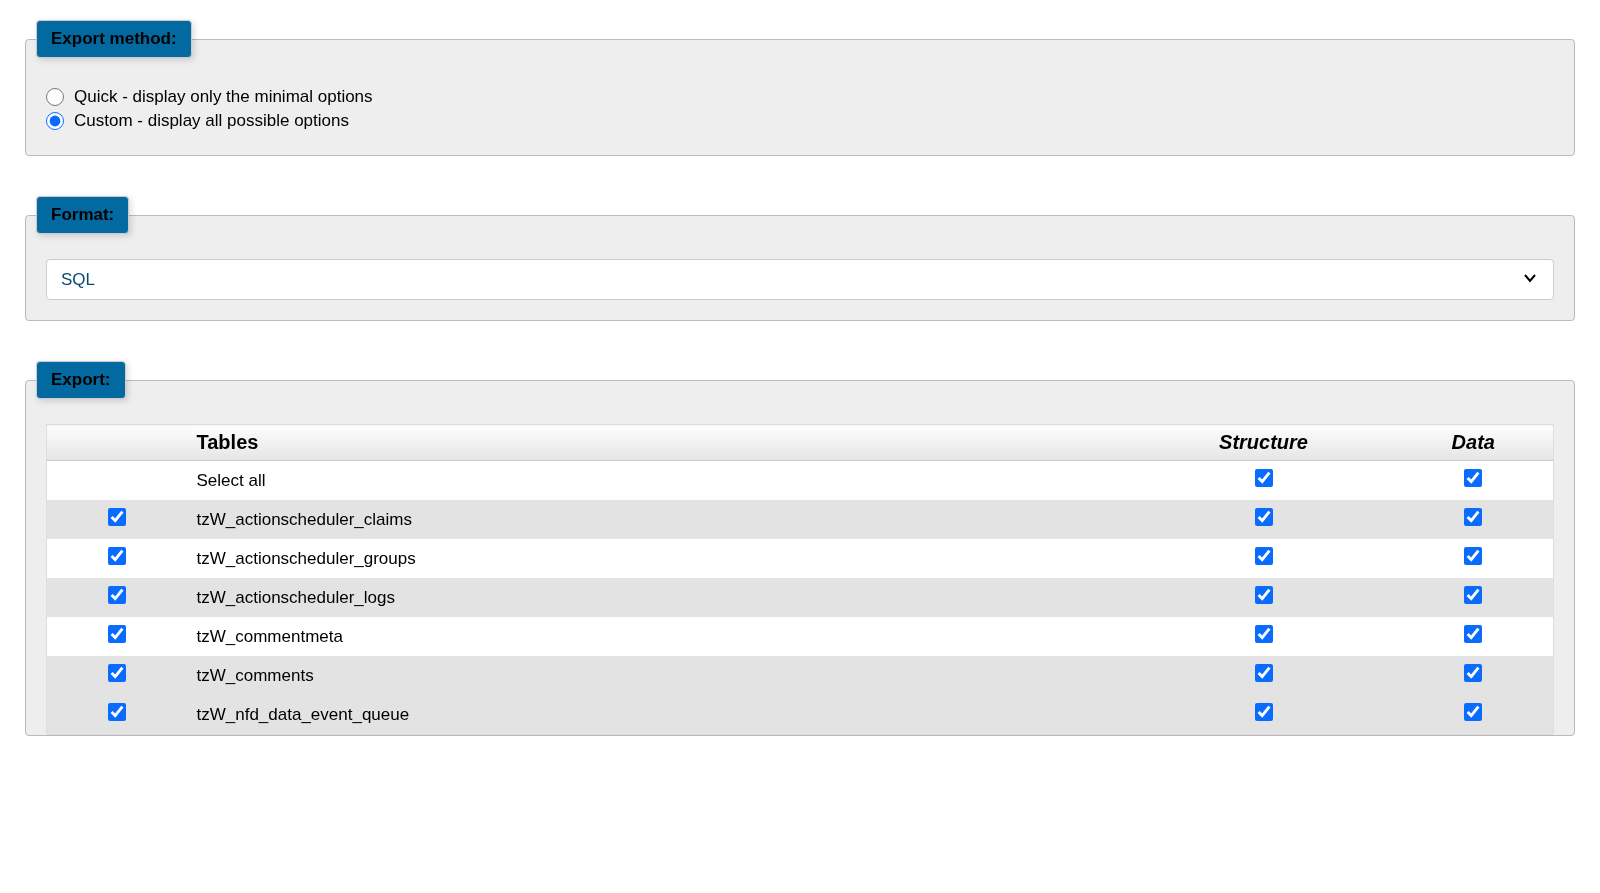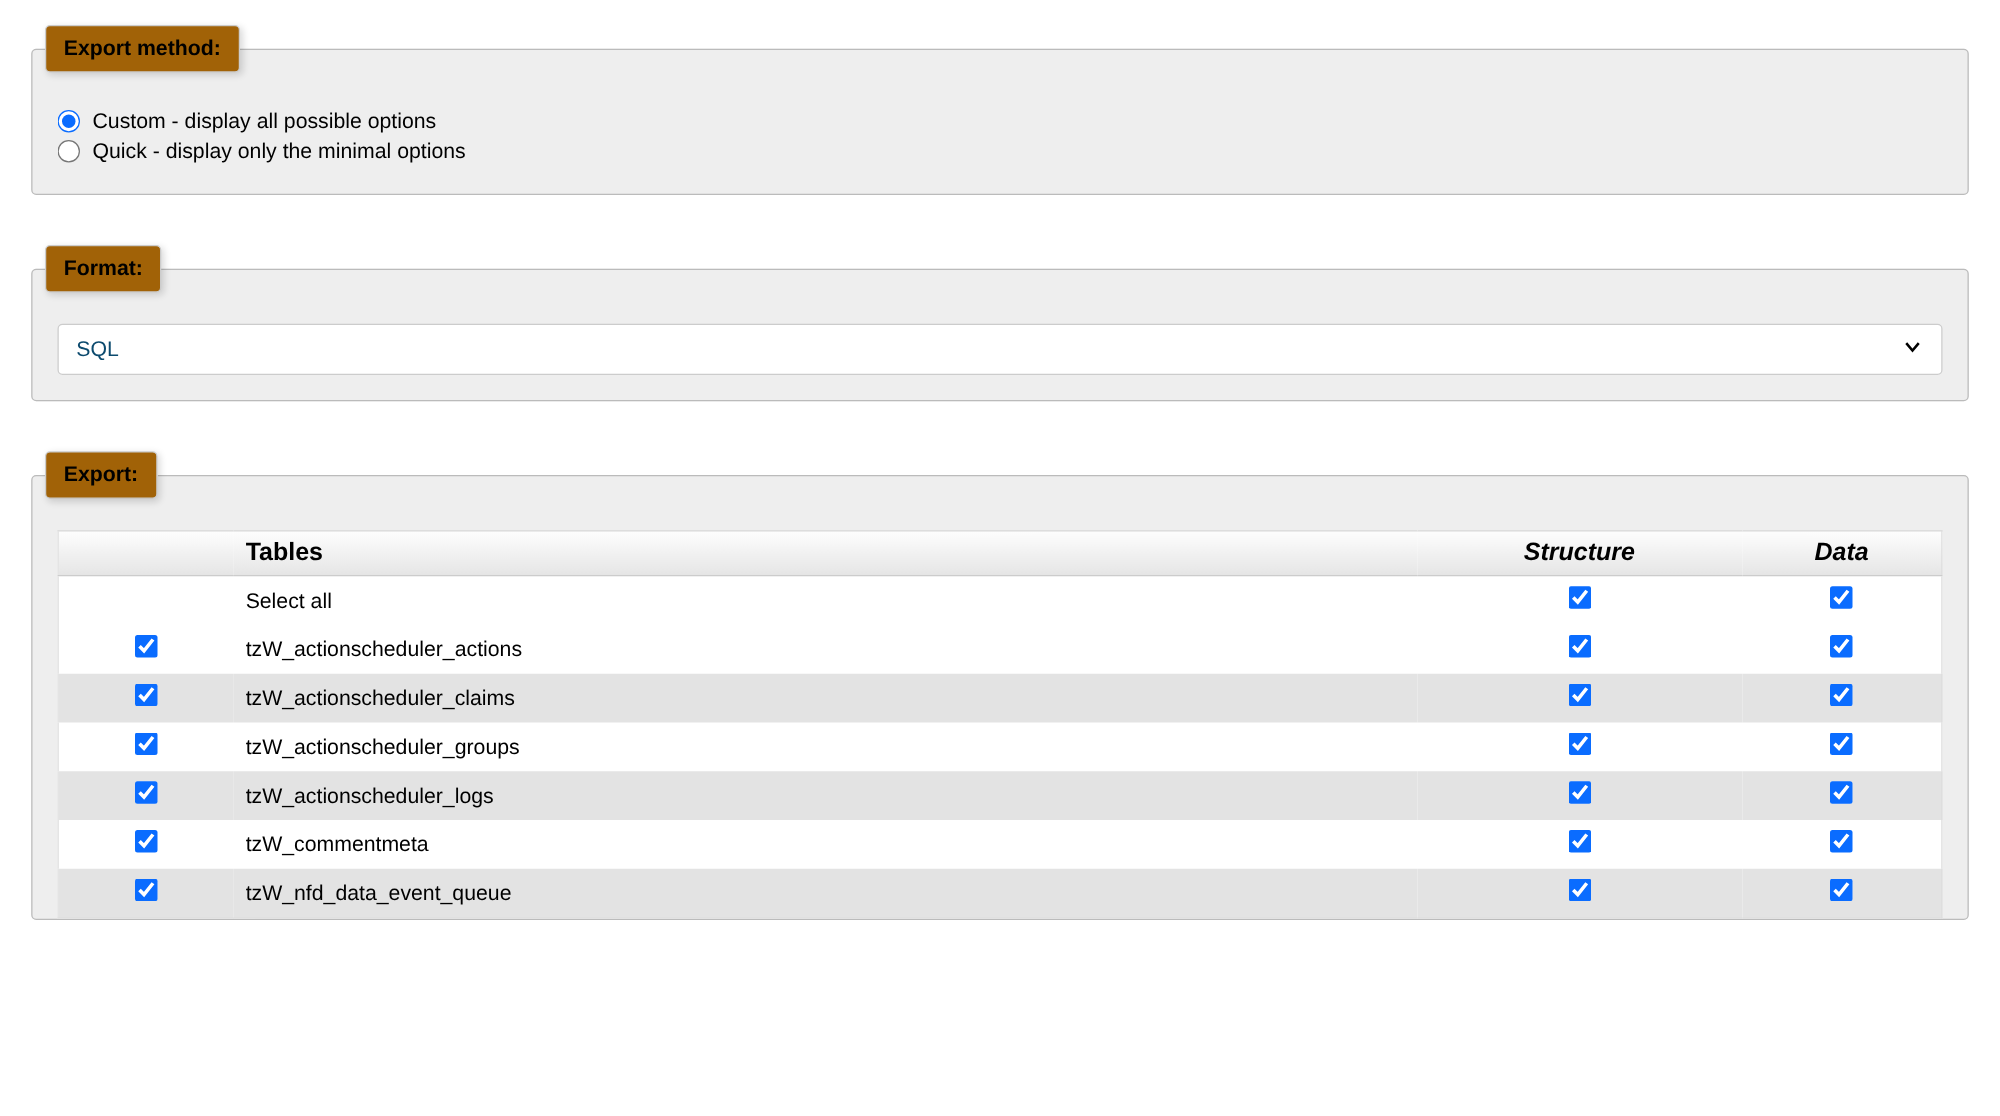--- a/index.html
+++ b/index.html
@@ -15,21 +15,21 @@
   position: relative;
   margin: 0 0 40px 0;
   padding: 20px;
   border: 1px solid #bbb;
   border-radius: 4px;
   background: #eee;
 }
 
 fieldset.panel legend {
   position: relative;
-  background: #a16207;
+  background: #0369a1;
   border: 1px solid #ccc;
   border-radius: 4px;
   font-weight: 700;
   font-size: 17px;
   padding: 8px 14px;
   margin-left: -10px;
   margin-bottom: 5px;
   box-shadow: 2px 2px 6px rgba(0,0,0,0.15);
 }
 
@@ -101,26 +101,26 @@
 
 fieldset.panel.tables { padding-bottom: 0; overflow: hidden; }
 </style>
 </head>
 <body>
 
 <fieldset class="panel">
   <legend>Export method:</legend>
 
   <div class="radio-line">
+    <input type="radio" name="export_method" id="em_quick" style="">
+    <label for="em_quick">Quick - display only the minimal options</label>
+  </div>
+  <div class="radio-line">
     <input type="radio" name="export_method" id="em_custom" checked="" style="">
     <label for="em_custom">Custom - display all possible options</label>
-  </div>
-  <div class="radio-line">
-    <input type="radio" name="export_method" id="em_quick" style="">
-    <label for="em_quick">Quick - display only the minimal options</label>
   </div>
 </fieldset>
 
 <fieldset class="panel">
   <legend>Format:</legend>
   <div class="select-wrap">
     <select class="format-select">
       <option>SQL</option>
     </select>
     <span class="chev">
@@ -149,26 +149,20 @@
         <th class="center">Data</th>
       </tr>
     </thead>
     <tbody id="tables-body">
         <tr>
           <td class="center"></td>
           <td>Select all</td>
           <td class="center"><input type="checkbox" class="cb" checked="" style=""></td>
           <td class="center"><input type="checkbox" class="cb" checked="" style=""></td>
         </tr>
-        <tr>
-          <td class="center"><input type="checkbox" class="cb" checked="" style=""></td>
-          <td>tzW_actionscheduler_actions</td>
-          <td class="center"><input type="checkbox" class="cb" checked="" style=""></td>
-          <td class="center"><input type="checkbox" class="cb" checked="" style=""></td>
-        </tr>
         <tr class="alt">
           <td class="center"><input type="checkbox" class="cb" checked="" style=""></td>
           <td>tzW_actionscheduler_claims</td>
           <td class="center"><input type="checkbox" class="cb" checked="" style=""></td>
           <td class="center"><input type="checkbox" class="cb" checked="" style=""></td>
         </tr>
         <tr>
           <td class="center"><input type="checkbox" class="cb" checked="" style=""></td>
           <td>tzW_actionscheduler_groups</td>
           <td class="center"><input type="checkbox" class="cb" checked="" style=""></td>
@@ -181,19 +175,25 @@
           <td class="center"><input type="checkbox" class="cb" checked="" style=""></td>
         </tr>
         <tr>
           <td class="center"><input type="checkbox" class="cb" checked="" style=""></td>
           <td>tzW_commentmeta</td>
           <td class="center"><input type="checkbox" class="cb" checked="" style=""></td>
           <td class="center"><input type="checkbox" class="cb" checked="" style=""></td>
         </tr>
         <tr class="alt">
           <td class="center"><input type="checkbox" class="cb" checked="" style=""></td>
+          <td>tzW_comments</td>
+          <td class="center"><input type="checkbox" class="cb" checked="" style=""></td>
+          <td class="center"><input type="checkbox" class="cb" checked="" style=""></td>
+        </tr>
+        <tr class="alt">
+          <td class="center"><input type="checkbox" class="cb" checked="" style=""></td>
           <td>tzW_nfd_data_event_queue</td>
           <td class="center"><input type="checkbox" class="cb" checked="" style=""></td>
           <td class="center"><input type="checkbox" class="cb" checked="" style=""></td>
         </tr>
       </tbody>
   </table>
 </fieldset>
 
 </body></html>

